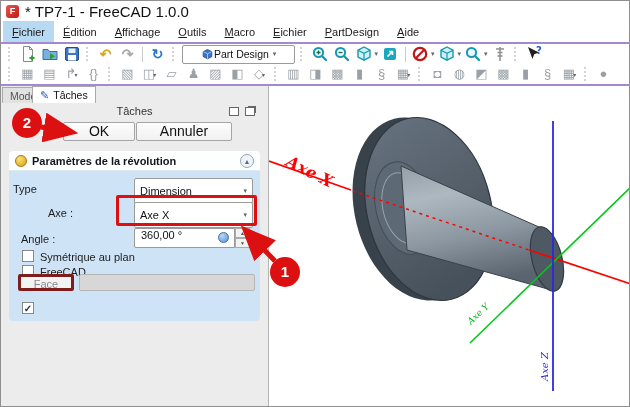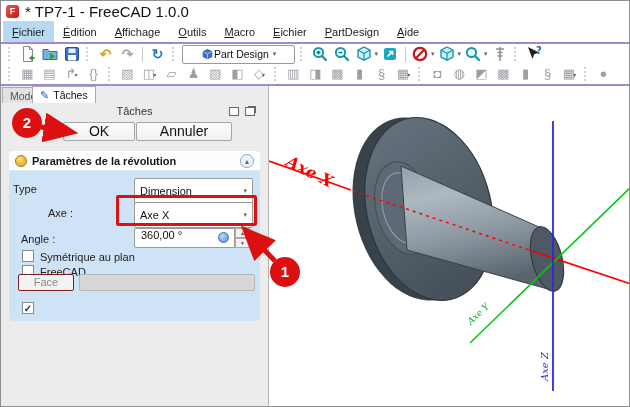--- a/index.html
+++ b/index.html
@@ -57,21 +57,21 @@
   #taskbox-title { font-size:11px; font-weight:bold; color:#14141e; }
   #collapse-btn { margin-left:auto; width:14px; height:14px; border:1px solid #93a7bb; border-radius:50%; color:#5a6a7a; font-size:7px; text-align:center; line-height:13px; background:#eef4fa; }
   .fld-label { position:absolute; font-size:11px; color:#1c1c1c; }
   .combo { position:absolute; height:20px; background:#fff; border:1px solid #9a9a9a; border-radius:2px; font-size:11px; color:#111; display:flex; align-items:center; padding:12px 5px; }
   .combo .dd-arrow { margin-left:auto; }
   #angle-field { position:absolute; left:125px; top:77px; width:101px; height:20px; background:#fff; border:1px solid #9a9a9a; border-radius:2px 0 0 2px; font-size:11px; color:#111; display:flex; padding:0 6px; }
   #expr-icon { position:absolute; left:209px; top:81px; width:11px; height:11px; border-radius:50%; background:radial-gradient(circle at 35% 30%,#bcd8f0,#5590d0); border:1px solid #3a70b0; }
   #spinner { position:absolute; left:226px; top:77px; width:15px; height:20px; display:flex; flex-direction:column; }
   .spin-btn { flex:1; background:#f2f2f2; border:1px solid #aaa; font-size:5px; color:#555; text-align:center; line-height:8px; }
   .checkbox { position:absolute; width:12px; height:12px; background:#fff; border:1px solid #8a8a8a; font-size:10px; line-height:11px; text-align:center; color:#0c2c54; font-weight:bold; }
-  #face-btn { position:absolute; left:9px; top:123px; width:56px; height:17px; background:#f3f3f3; border:1px solid #7f1d1d; border-radius:2px; font-size:11px; color:#8a8a8a; text-align:center; line-height:15px; }
+  #face-btn { position:absolute; left:9px; top:123px; width:56px; height:17px; background:#f3f3f3; border:3px solid #7f1d1d; border-radius:2px; font-size:11px; color:#8a8a8a; text-align:center; line-height:15px; }
   #face-field { position:absolute; left:70px; top:123px; width:176px; height:17px; background:#d7d7d7; border:1px solid #b5b5b5; border-radius:2px; }
 
   
   #viewport { position:absolute; left:268px; top:85px; right:0; bottom:0; background:#fff; }
 
   
   #hl-rect { position:absolute; left:115px; top:194px; width:141px; height:31px; border:3px solid #dc1010; border-radius:2px; z-index:40; }
   .step-circle { position:absolute; width:30px; height:30px; border-radius:50%; background:#dc1010; color:#fff; font-size:15px; font-weight:bold; text-align:center; line-height:30px; z-index:50; }
   #step-2 { left:11px; top:107px; }
   #step-1 { left:269px; top:256px; }

